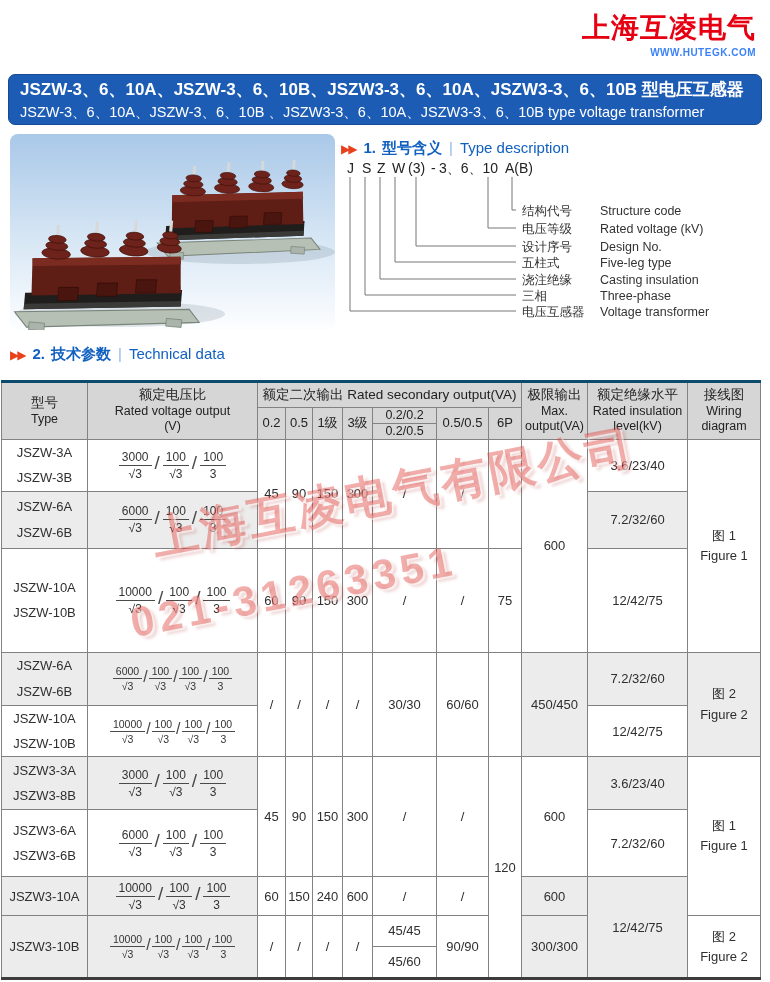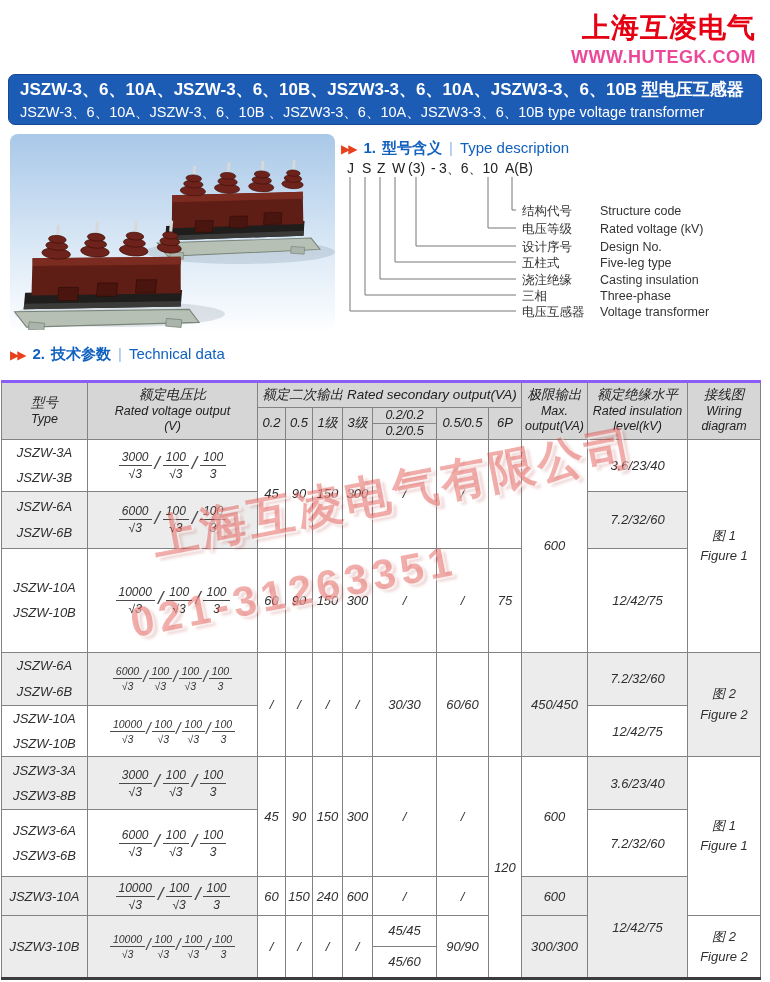--- a/index.html
+++ b/index.html
@@ -2,21 +2,21 @@
 <html><head>
 <meta charset="utf-8">
 <style>
   html,body{margin:0;padding:0;background:#fff;}
   body{font-family:"Liberation Sans","DejaVu Sans",sans-serif;}
   .sheet{position:relative;width:770px;height:982px;background:#fff;overflow:hidden;}
 
   
   .logo{position:absolute;top:12px;right:14px;text-align:right;}
   .logo-name{font-size:28px;font-weight:bold;color:#e60012;letter-spacing:1px;line-height:32px;}
-  .logo-site{font-size:18px;font-weight:bold;color:#ec4899;margin-top:3px;letter-spacing:.5px;}
+  .logo-site{font-size:10px;font-weight:bold;color:#3b82f6;margin-top:3px;letter-spacing:.5px;}
 
   
   .banner{position:absolute;left:8px;top:74px;width:754px;height:51px;background:#1d5cb4;border:1px solid #174a92;border-radius:7px;color:#fff;box-sizing:border-box;padding:3px 0 0 11px;}
   .banner-zh{font-size:17px;font-weight:bold;line-height:24px;white-space:nowrap;}
   .banner-en{font-size:14.5px;line-height:21px;white-space:nowrap;}
 
   
   .photo{position:absolute;left:10px;top:134px;width:325px;height:196px;}
 
   
@@ -34,21 +34,21 @@
   .dzh{font-size:12.5px;fill:#333;}
   .den{font-size:12.5px;fill:#333;}
   .dline{fill:none;stroke:#777;stroke-width:1;}
 
   
   .wm{position:absolute;z-index:5;pointer-events:none;color:rgba(222,62,56,.42);font-weight:bold;transform:rotate(-11deg);text-shadow:2px 2px 1px rgba(255,255,255,.55),4px 4px 3px rgba(170,30,30,.18);white-space:nowrap;}
   #wm1{left:148px;top:462px;font-size:46px;letter-spacing:3px;}
   #wm2{left:128px;top:568px;font-size:42px;letter-spacing:5px;}
 
   
-  .ttable{position:absolute;left:1px;top:380px;border-collapse:collapse;table-layout:fixed;z-index:1;border-top:3px solid #8b5cf6;border-bottom:3px solid #3c3c3c;font-style:italic;}
+  .ttable{position:absolute;left:1px;top:380px;border-collapse:collapse;table-layout:fixed;z-index:1;border-top:3px solid #0c4a6e;border-bottom:3px solid #3c3c3c;}
   .ttable th,.ttable td{border:1px solid #828282;padding:0;text-align:center;vertical-align:middle;font-size:13px;color:#2f2f2f;}
   .ttable th{background:#d6d6d6;font-weight:normal;color:#222;line-height:1.25;}
   .ttable .hzh{font-size:13.5px;}
   .ttable .hen{font-size:12.5px;}
   tr.h1{height:26px;} tr.h2{height:31px;}
   .splith div{line-height:15px;font-size:12.5px;}
   .splith .stop{border-bottom:1px solid #828282;}
   td.sh{background:#ececec;}
   .tcell div{line-height:1.95;font-size:13px;}
   .fcell div{line-height:1.55;}

